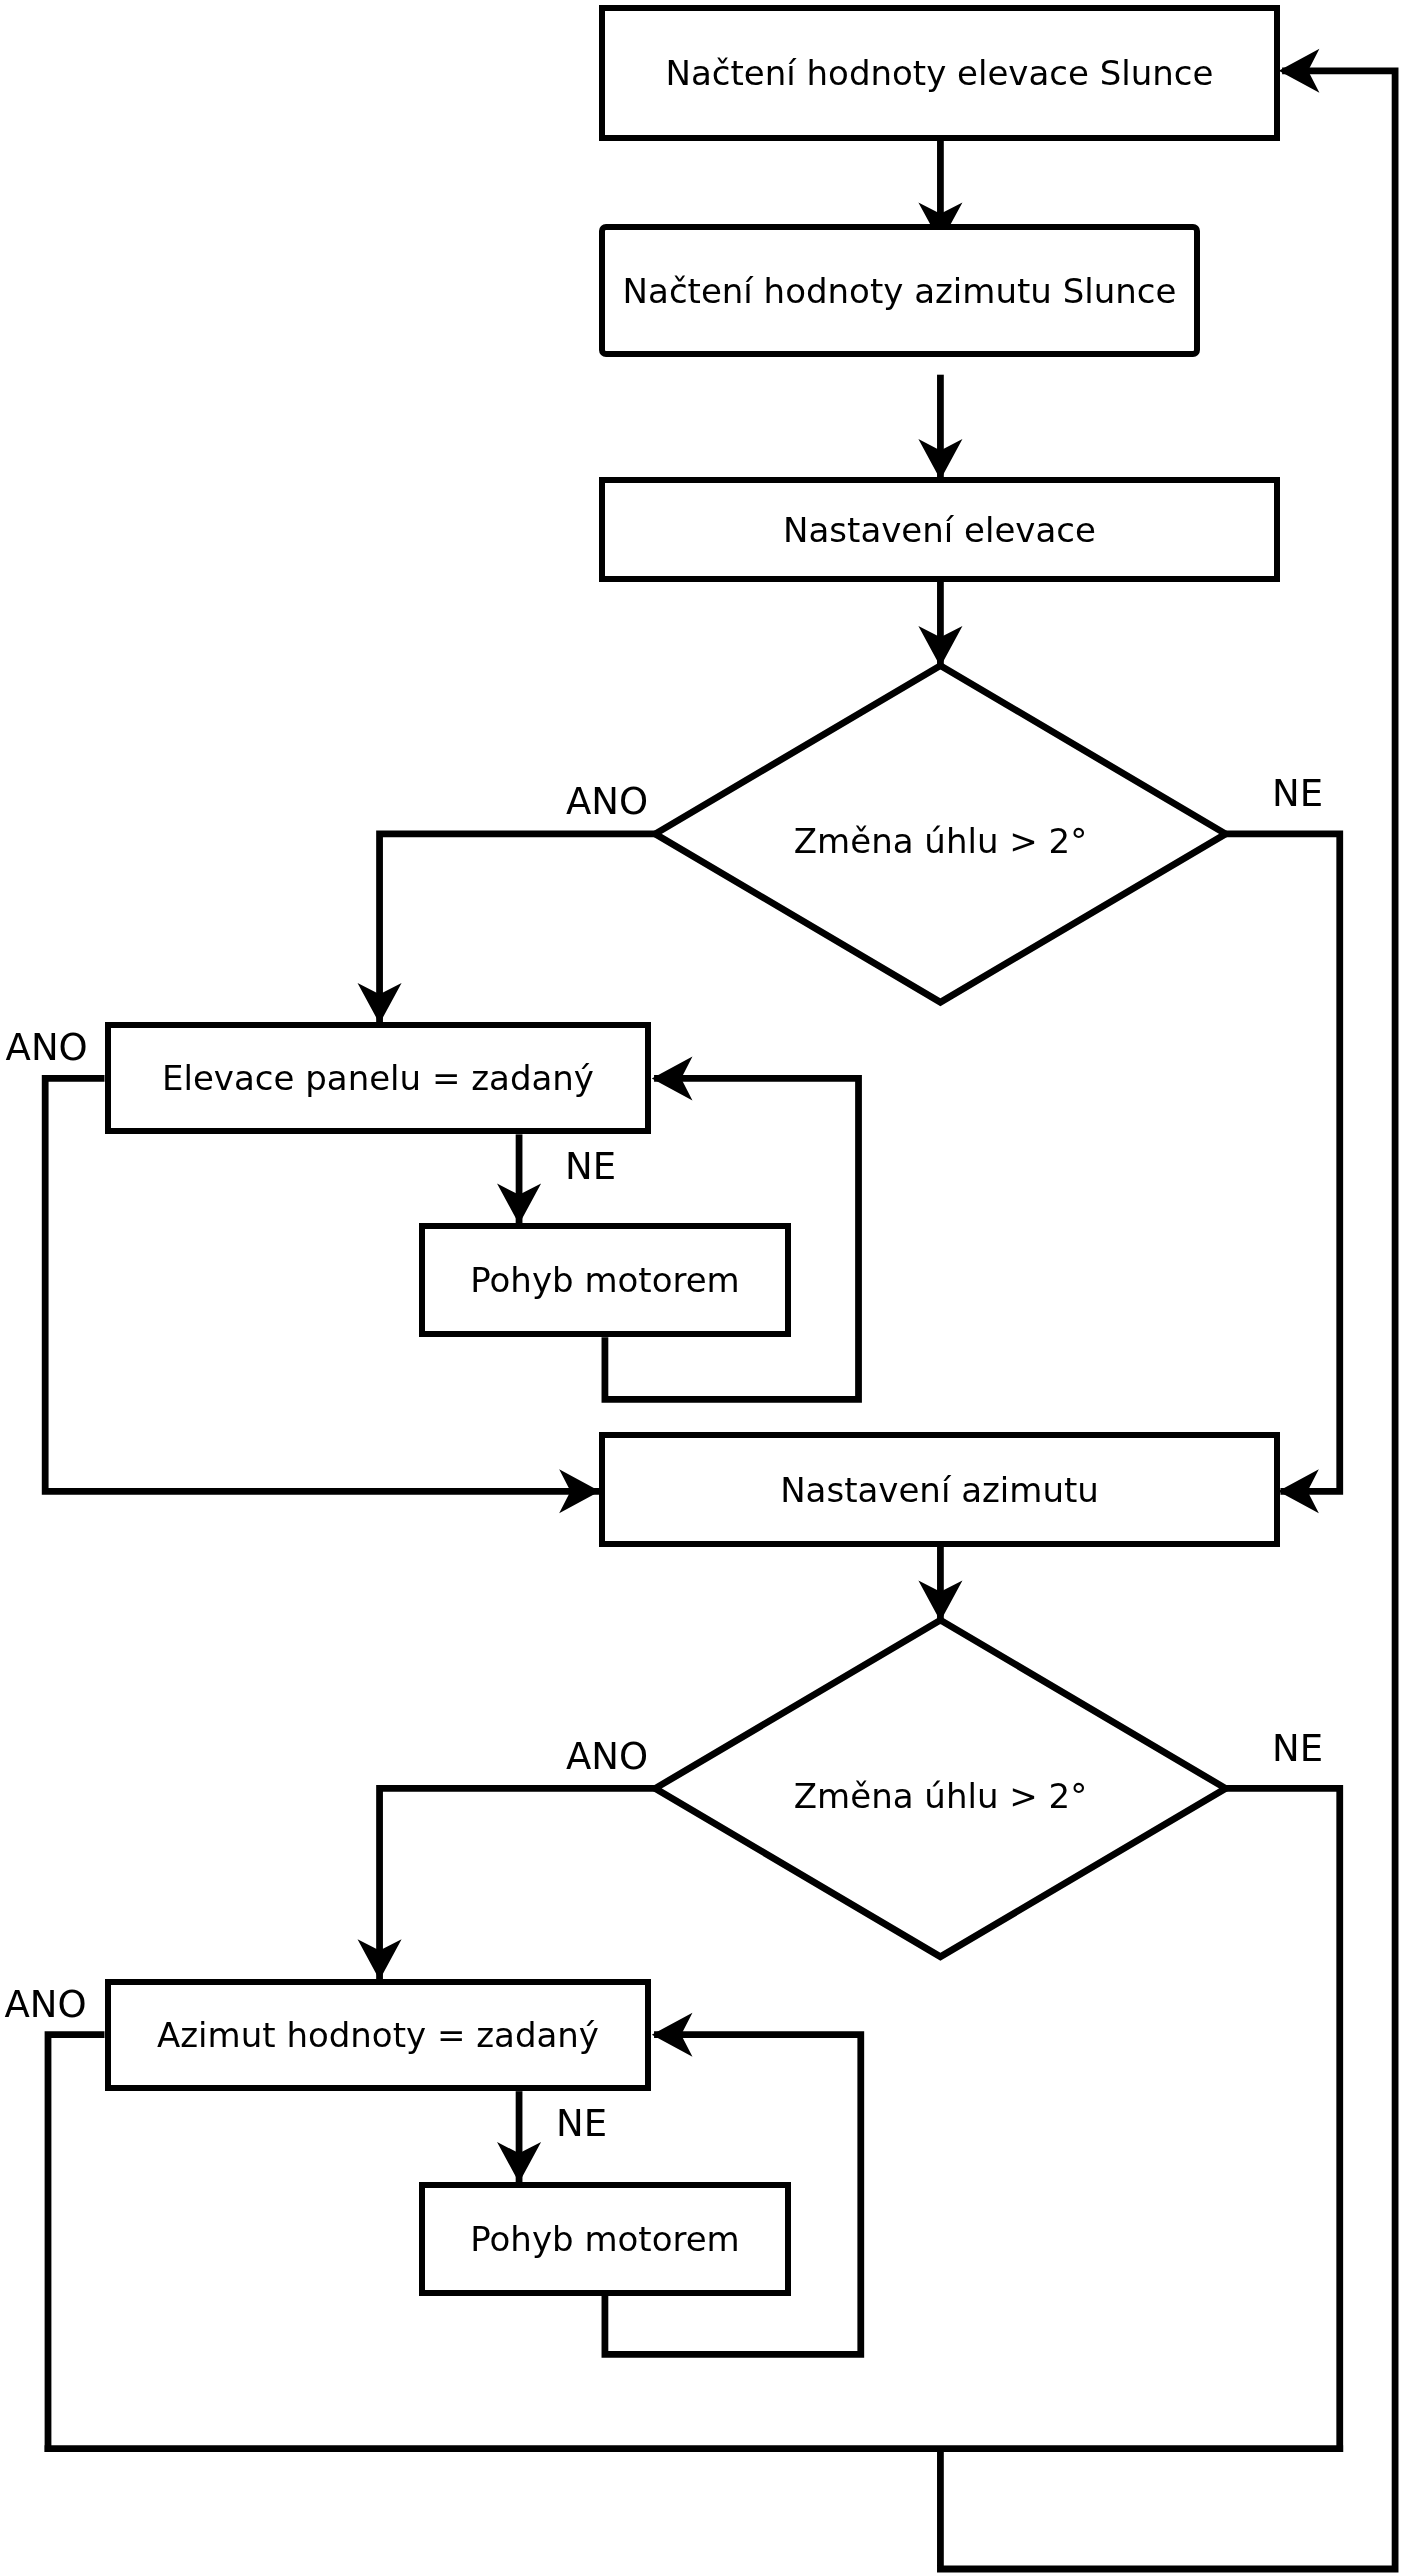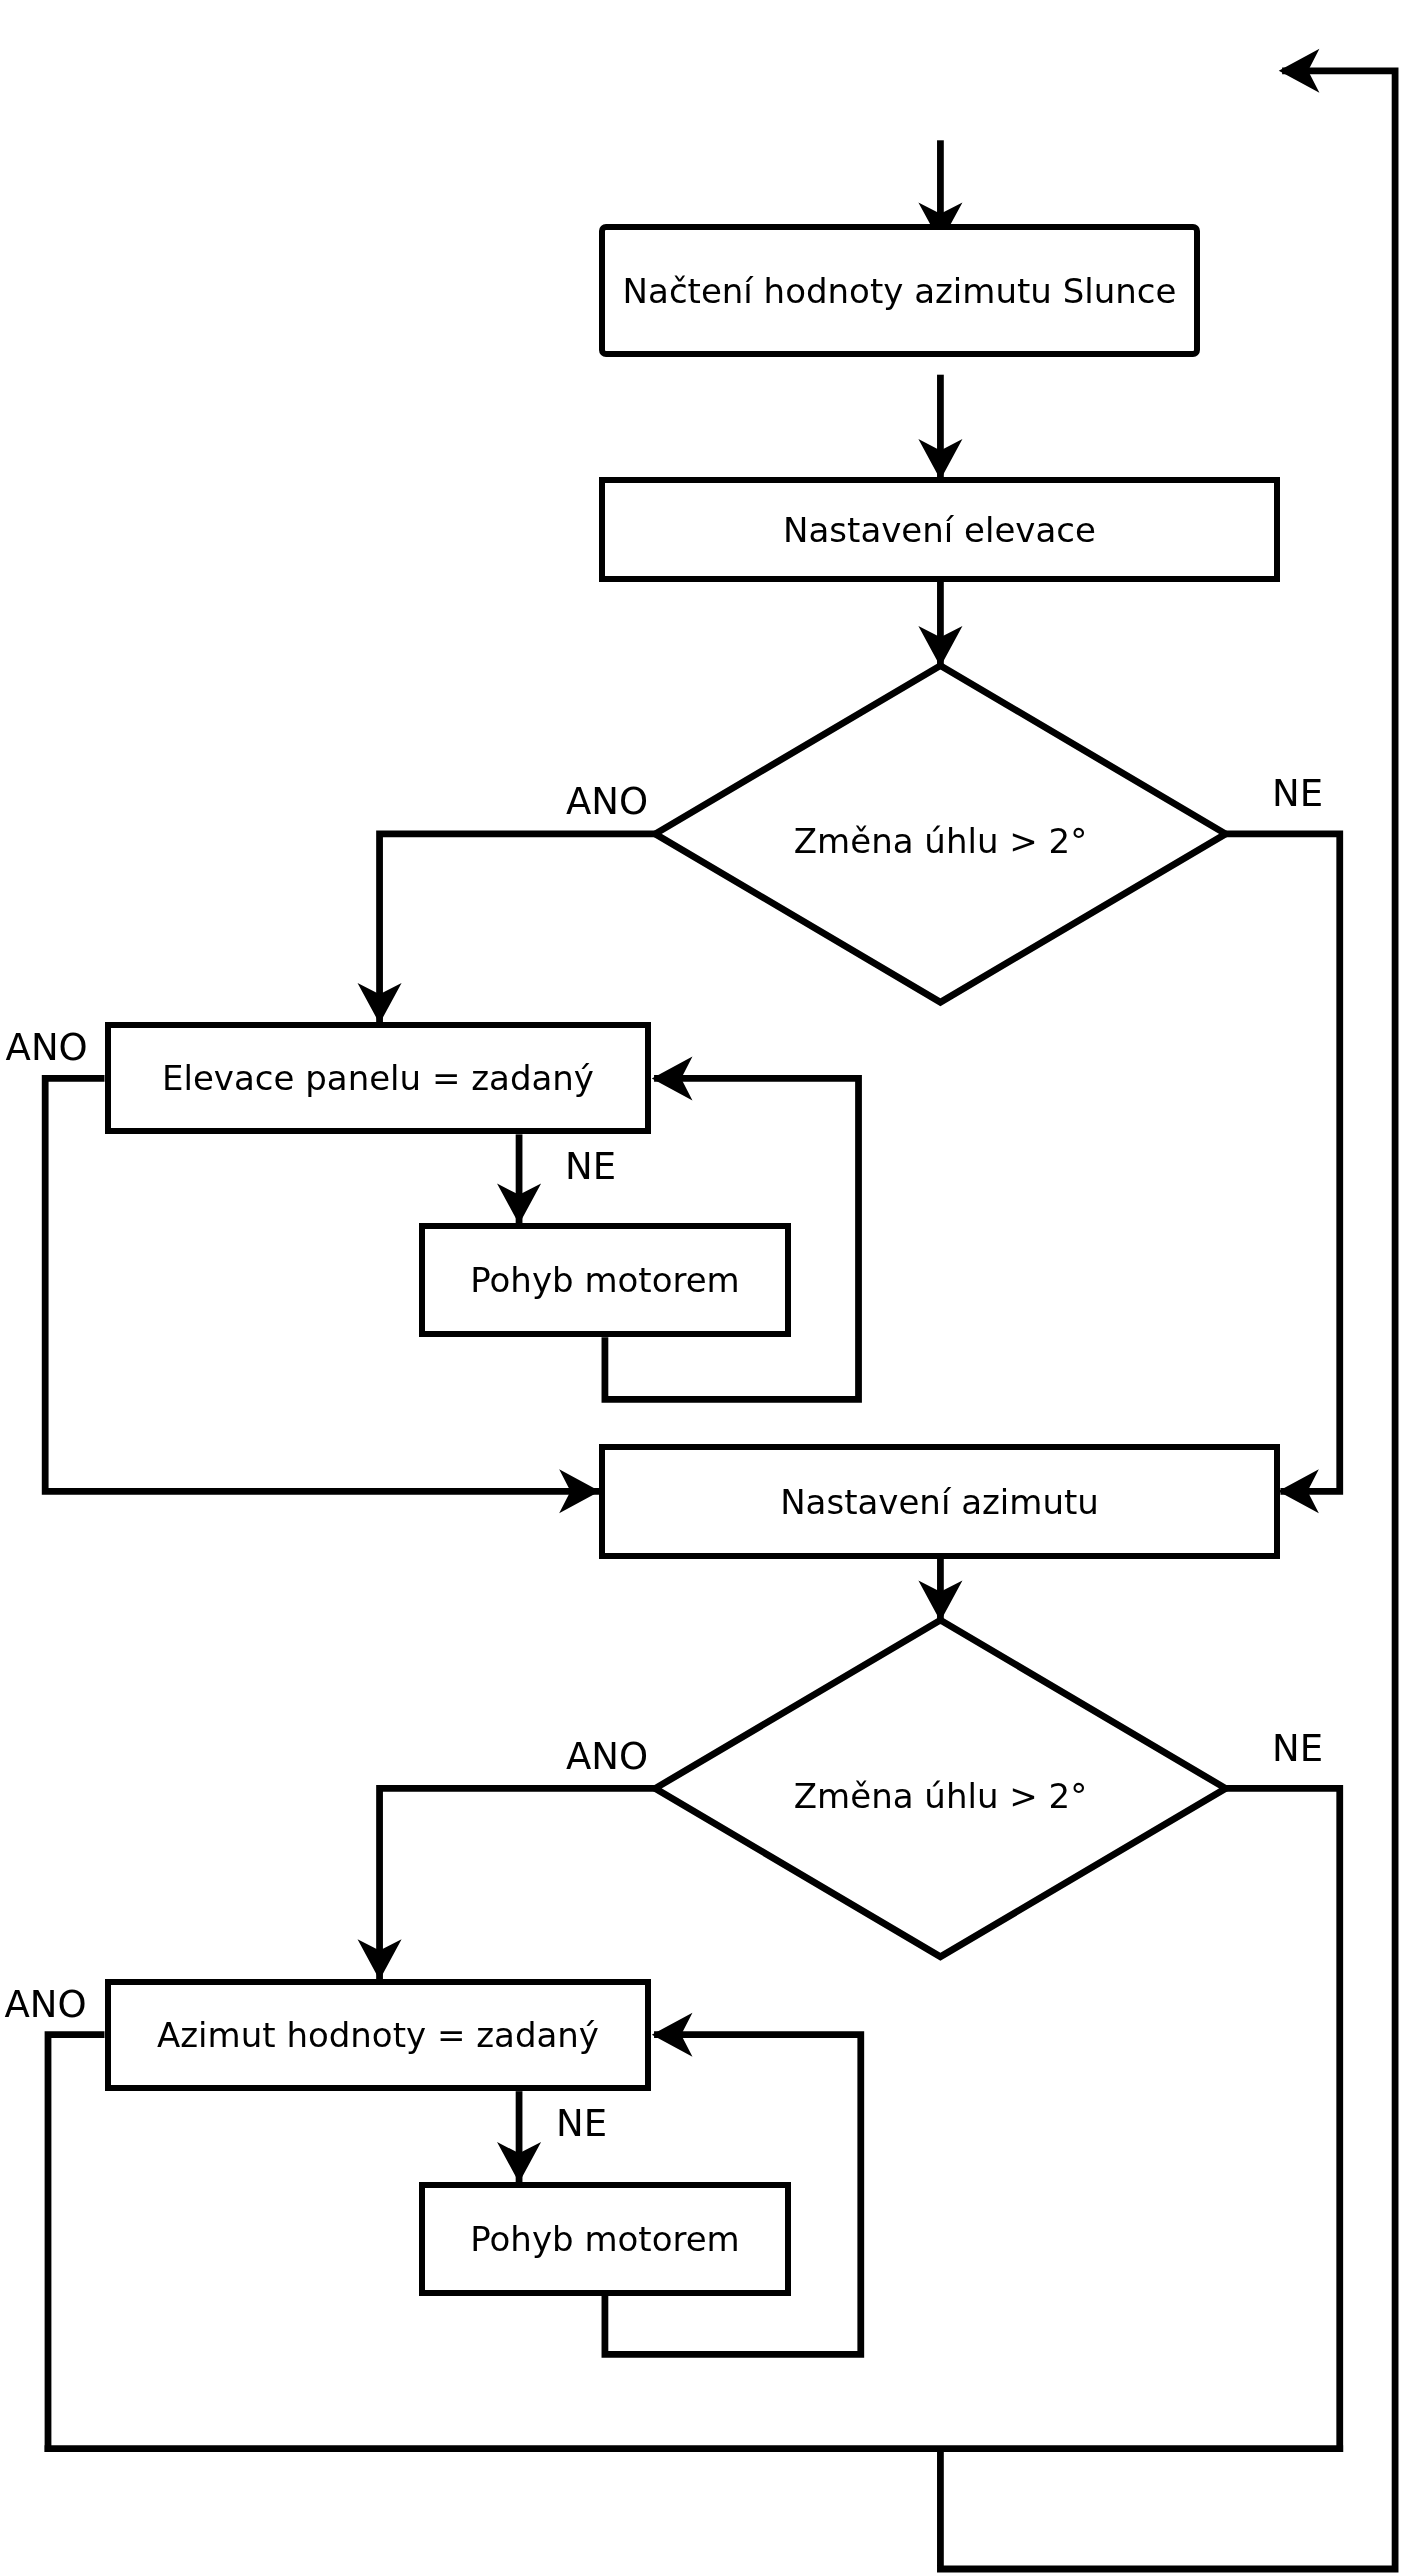--- a/index.html
+++ b/index.html
@@ -90,38 +90,41 @@
       <polygon points="2263,2640 2335,2601 2315,2640 2335,2679"></polygon>
       <polygon points="1062,2640 990,2601 1010,2640 990,2679"></polygon>
       <polygon points="1665,2870 1626,2798 1665,2818 1704,2798"></polygon>
       <polygon points="672,3505 633,3433 672,3453 711,3433"></polygon>
       <polygon points="919,3864 880,3792 919,3812 958,3792"></polygon>
       <polygon points="1154,3602 1226,3563 1206,3602 1226,3641"></polygon>
       <polygon points="2264,125 2336,86 2316,125 2336,164"></polygon>
     </g>
   </svg>
 
+  <div class="node" style="left:599px; top:4.5px; width:681px; height:136px;">
+    <span>Načtení hodnoty elevace Slunce</span>
+  </div>
 
   <div class="node" style="left:599px; top:224px; width:601px; height:133px;border-radius:7px;">
     <span>Načtení hodnoty azimutu Slunce</span>
   </div>
 
   <div class="node" style="left:599px; top:477px; width:681px; height:105px;align-items:center;">
     <span>Nastavení elevace</span>
   </div>
 
   <div class="node" style="left:105px; top:1022px; width:546px; height:112px;">
     <span>Elevace panelu = zadaný</span>
   </div>
 
   <div class="node" style="left:419px; top:1223px; width:372px; height:114px;">
     <span>Pohyb motorem</span>
   </div>
 
-  <div class="node" style="left:599px; top:1432px; width:681px; height:115px;margin-top:12px;">
+  <div class="node" style="left:599px; top:1432px; width:681px; height:115px;">
     <span>Nastavení azimutu</span>
   </div>
 
   <div class="node" style="left:105px; top:1979px; width:546px; height:112px;">
     <span>Azimut hodnoty = zadaný</span>
   </div>
 
   <div class="node" style="left:419px; top:2182px; width:372px; height:114px;">
     <span>Pohyb motorem</span>
   </div>

